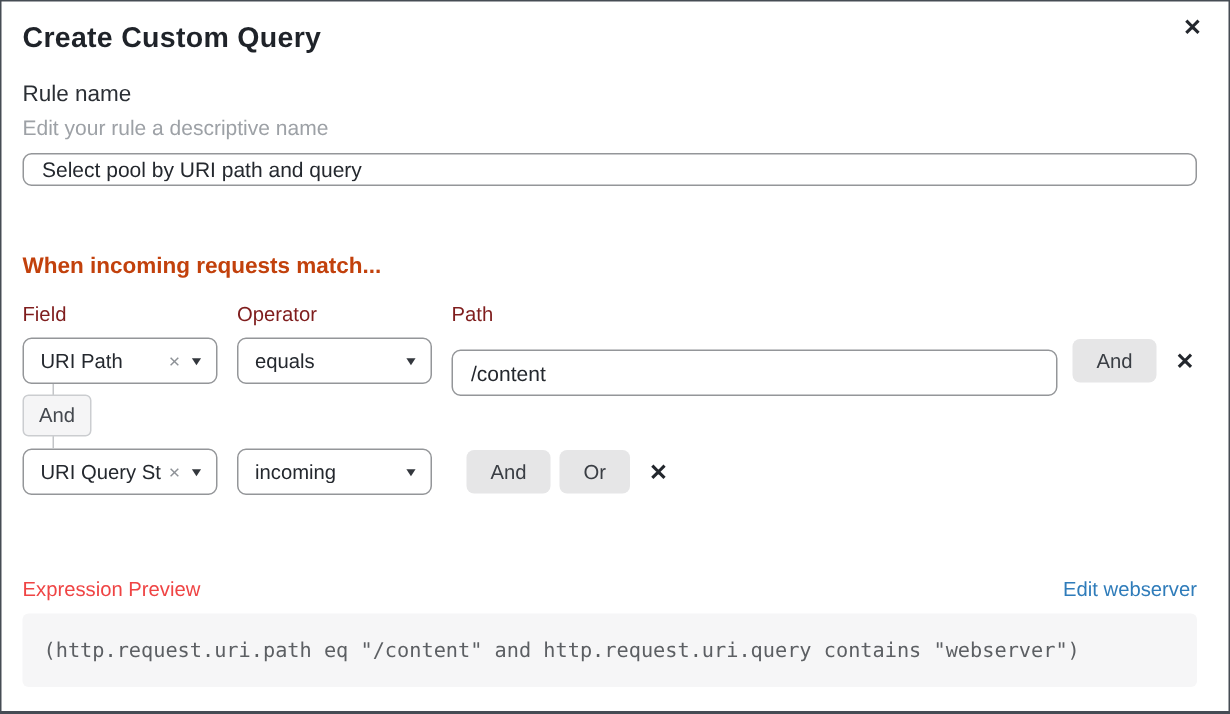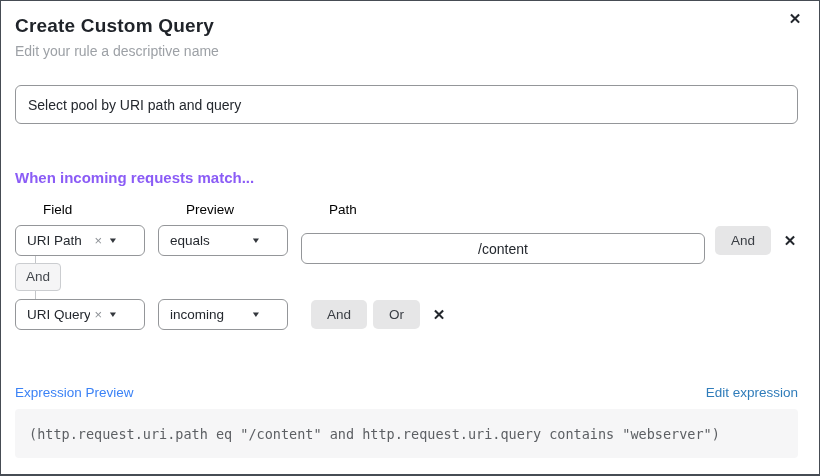--- a/index.html
+++ b/index.html
@@ -23,44 +23,44 @@
   .close-btn {
     position:absolute; top:7px; right:13px;
     font-size:15px; font-weight:bold; color:#23272d;
     width:22px; height:22px; line-height:22px; text-align:center;
     cursor:pointer; background:none; border:none;
   }
   
   .rule-name-label { margin-top:17px; font-size:15px; color:#2b2f35; }
   .rule-name-helper { margin-top:6px; font-size:14px; color:#9da1a6; }
   .text-input {
-    display:block; width:100%; height:39px; margin-top:26px;
+    display:block; width:100%; height:22px; margin-top:9px;
     border:1px solid #949699; border-radius:6px;
     padding:0 12px; font-size:14px; color:#24282e;
     font-family:"Liberation Sans", sans-serif;
     background:#fff; outline:none;
   }
   
-  .match-heading { margin-top:45px; font-size:15px; font-weight:bold; color:#8b5cf6; }
-  .col-labels { display:flex; margin-top:16px; font-size:13.5px; color:#000000;margin-left:28px; }
+  .match-heading { margin-top:45px; font-size:15px; font-weight:bold; color:#c2410c; }
+  .col-labels { display:flex; margin-top:16px; font-size:13.5px; color:#7f1d1d; }
   .col-labels .col-f { width:130px; margin-right:13px; }
   .col-labels .col-o { width:130px; margin-right:13px; }
   .col-labels .col-v { flex:1; }
   .cond-row { display:flex; align-items:center; margin-top:8px; height:31px; }
   .select {
     width:130px; height:31px; margin-right:13px;
     border:1px solid #949699; border-radius:6px;
-    display:flex; align-items:center; padding:0 27px 0 11px;
+    display:flex; align-items:center; padding:0 9px 0 11px;
     font-size:13.5px; color:#24282e; background:#fff; cursor:pointer;
     flex:none;
   }
   .select .sel-label { flex:1; white-space:nowrap; overflow:hidden; }
   .select .clear-x { font-size:13px; color:#8d9196; margin:0 7px 0 4px; cursor:pointer; }
   .select .caret { font-size:8px; color:#33373d; transform:scaleX(1.3); }
-  .cond-row .value-input { flex:1; margin-top:16px; height:31px;text-align:center; }
+  .cond-row .value-input { flex:1; margin-top:16px; height:31px; }
   .btn-group { display:flex; margin-left:10px; }
   .conj-btn {
     height:29px; padding:0 16px; border:none; border-radius:5px;
     background:#e6e6e7; color:#3a3e44; font-size:13.5px;
     font-family:"Liberation Sans", sans-serif; cursor:pointer;
   }
   .conj-btn + .conj-btn { margin-left:6px; }
   .delete-x {
     width:16px; margin-left:11px; text-align:center;
     font-size:15px; font-weight:bold; color:#23272d; cursor:pointer; flex:none;
@@ -72,45 +72,46 @@
     width:1px; background:#c3c5c8;
   }
   .connector-badge {
     position:absolute; top:7px; left:0;
     height:28px; line-height:26px; padding:0 10px;
     background:#f5f5f6; border:1px solid #cbcdd0; border-radius:4px;
     font-size:13.5px; color:#44484e; cursor:pointer;
   }
   
   .expr-header { display:flex; justify-content:space-between; align-items:baseline; margin-top:55px; }
-  .expr-label { font-size:13.5px; color:#3b82f6; }
+  .expr-label { font-size:13.5px; color:#ef4444; }
   .expr-edit-link { font-size:13.5px; color:#2f7cba; text-decoration:none; cursor:pointer; }
   .expr-code {
     margin-top:9px; background:#f6f6f7; border-radius:4px;
     padding:17px 14px 16px 14px;
     font-family:"DejaVu Sans Mono", monospace;
     font-size:13.5px; color:#5c5f63; white-space:nowrap; overflow:hidden;
   }
 </style>
 </head>
 <body>
 
 <div class="dialog">
 
   <div class="title">Create Custom Query</div>
   <button class="close-btn">✕</button>
 
+  <div class="rule-name-label">Rule name</div>
   <div class="rule-name-helper">Edit your rule a descriptive name</div>
   <input class="text-input" type="text" value="Select pool by URI path and query" style="">
 
   <div class="match-heading">When incoming requests match...</div>
 
   <div class="col-labels">
     <div class="col-f">Field</div>
-    <div class="col-o">Preview</div>
+    <div class="col-o">Operator</div>
     <div class="col-v">Path</div>
   </div>
 
   <div class="cond-row">
     <div class="select">
       <span class="sel-label">URI Path</span>
       <span class="clear-x">×</span>
       <span class="caret">▼</span>
     </div>
     <div class="select">
@@ -141,17 +142,17 @@
     </div>
     <div class="btn-group">
       <button class="conj-btn">And</button>
       <button class="conj-btn">Or</button>
     </div>
     <span class="delete-x">✕</span>
   </div>
 
   <div class="expr-header">
     <span class="expr-label">Expression Preview</span>
-    <a class="expr-edit-link">Edit expression</a>
+    <a class="expr-edit-link">Edit webserver</a>
   </div>
   <div class="expr-code">(http.request.uri.path eq "/content" and http.request.uri.query contains "webserver")</div>
 
 </div>
 
 </body></html>

